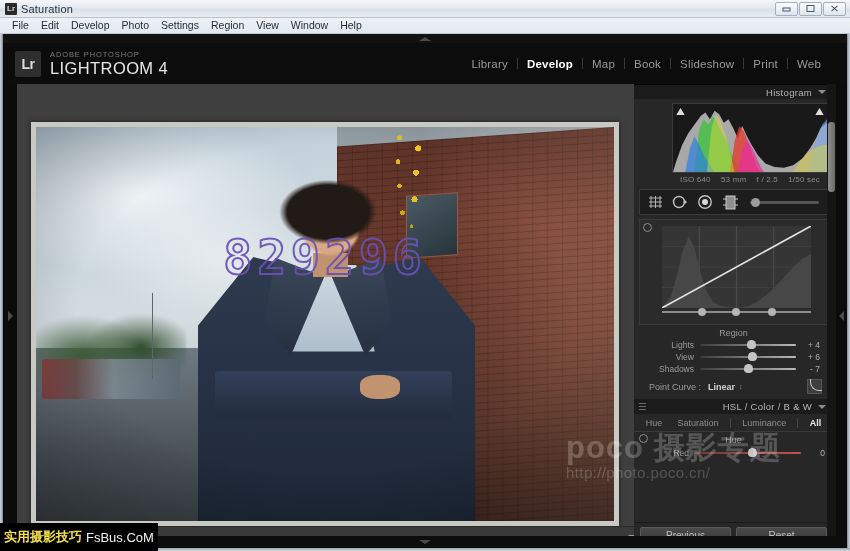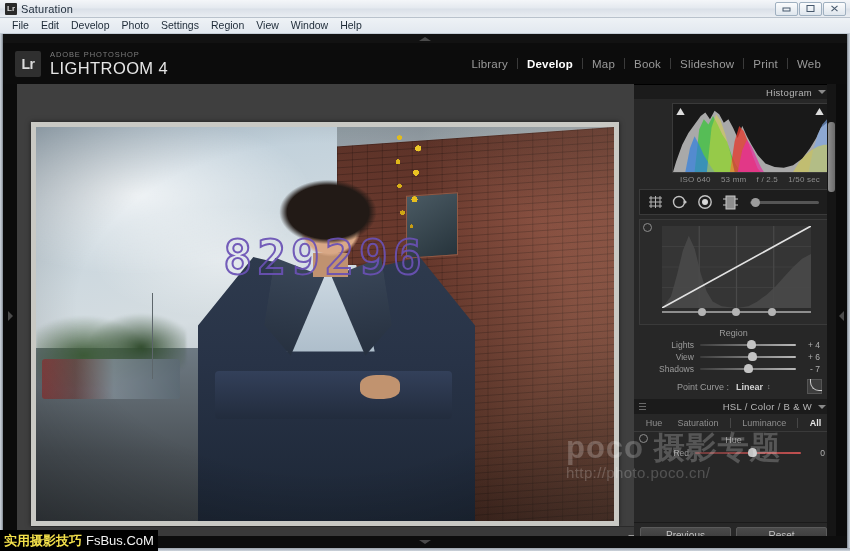--- a/index.html
+++ b/index.html
@@ -267,21 +267,21 @@
   .srow { display: flex; align-items: center; padding: 1px 8px 1px 5px; height: 12px; }
   .s-lab { width: 56px; text-align: right; font-size: 8.5px; color: #9b9b9b; padding-right: 6px; }
   .s-track { flex: 1; position: relative; height: 10px; }
   .s-line { position: absolute; left: 0; right: 0; top: 4px; height: 2px;
     background: linear-gradient(to right, #3c3c3c, #b9b9b9); border-radius: 1px; }
   .s-knob { position: absolute; top: 0; width: 9px; height: 9px; background: #c4c4c4;
     border-radius: 50% 50% 42% 42%; }
   .s-val { width: 24px; text-align: right; font-size: 8.5px; color: #b0b0b0; }
 
   .pc-row { display: flex; align-items: center; padding: 4px 6px 5px 10px; }
-  .pc-lab { font-size: 9px; color: #9b9b9b; margin-left: 28px; }
+  .pc-lab { font-size: 9px; color: #9b9b9b; }
   .pc-val { font-size: 9px; color: #d2d2d2; margin-left: 7px; font-weight: bold; }
   .pc-arrows { margin-left: 4px; font-size: 7px; color: #8d8d8d; line-height: 7px; }
   .pc-btn { margin-left: auto; width: 15px; height: 15px; background: #3d3d3d;
     border: 1px solid #555; position: relative; }
   .pc-btn::after { content: ""; position: absolute; left: 2px; bottom: 2px;
     width: 11px; height: 11px; border-left: 1.5px solid #ccc;
     border-bottom: 1.5px solid #ccc; border-radius: 0 0 0 9px; transform: rotate(0deg); }
 
   
   .hsl-head { display: flex; align-items: center; justify-content: flex-end;
@@ -314,21 +314,21 @@
   
   .poco-wm {
     position: absolute; left: 566px; top: 432px; width: 280px; height: 62px;
     pointer-events: none; z-index: 40;
   }
   .poco-line1 { font-size: 31px; font-weight: bold; color: rgba(255,255,255,.22);
     letter-spacing: 1px; line-height: 32px; }
   .poco-line2 { font-size: 15px; color: rgba(255,255,255,.20); letter-spacing: .4px; }
 
   .fsbus-wm {
-    position: absolute; left: 0; bottom: 0; height: 21px; z-index: 60;
+    position: absolute; left: 0; bottom: 0; height: 28px; z-index: 60;
     background: #000; display: flex; align-items: center; padding: 0 4px;
   }
   .fsbus-cn { font-size: 13px; color: #f3e04a; font-weight: bold;
     font-family: "DejaVu Sans", sans-serif; letter-spacing: 0; }
   .fsbus-en { font-size: 13px; color: #f2f2f2; margin-left: 4px; }
 
   
   .filmstrip-collapse {
     position: absolute; left: 0; bottom: 0; width: 844px; height: 12px;
     background: #0d0d0d; display: flex; align-items: center; justify-content: center;

